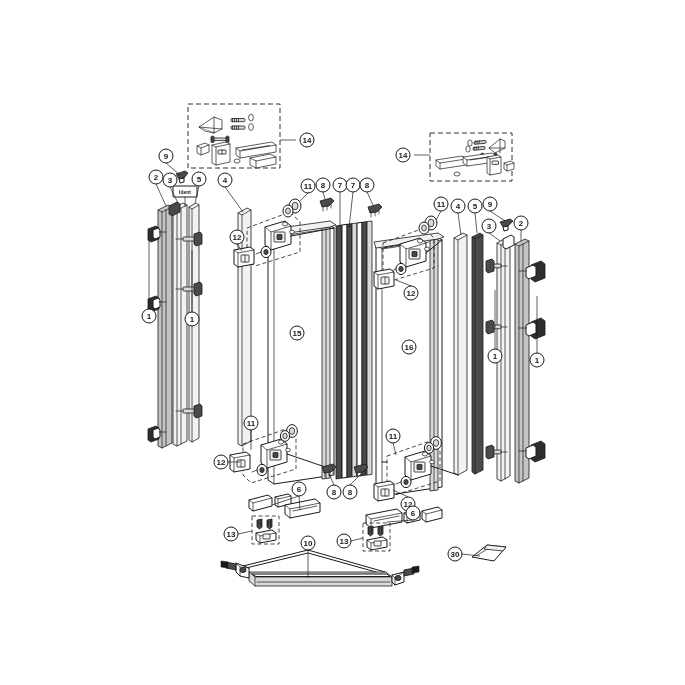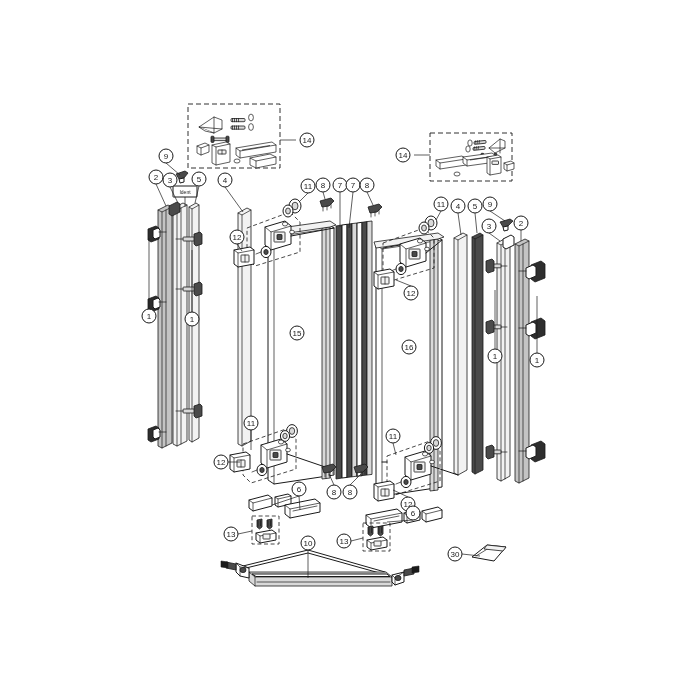--- a/index.html
+++ b/index.html
@@ -2,21 +2,21 @@
 <html><head>
 <meta charset="utf-8">
 <title>Exploded Parts Diagram</title>
 <style>
   html,body{margin:0;padding:0;background:#ffffff;}
   body{
     width:685px;height:685px;overflow:hidden;
     font-family:"Liberation Sans", sans-serif;
     color:#1a1a1a;
   }
-  #stage{position:relative;width:685px;height:685px;background:#ffffff;}
+  #stage{position:relative;width:685px;height:685px;background:#ffffff;font-weight:bold;}
   #diagram{position:absolute;left:0;top:0;width:685px;height:685px;}
 </style>
 </head>
 <body>
 
 <div id="stage">
 
   <svg id="diagram" viewBox="0 0 685 685" xmlns="http://www.w3.org/2000/svg">
     <defs>
       <style>

